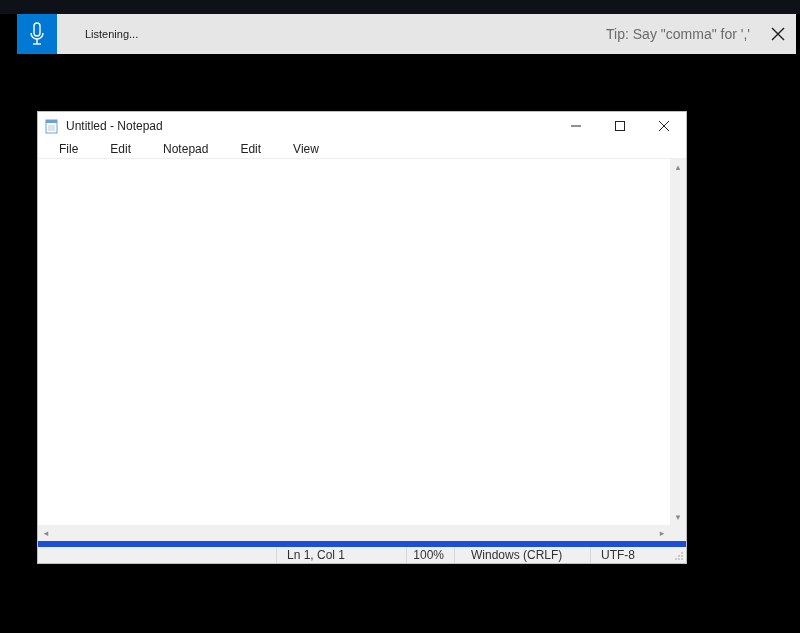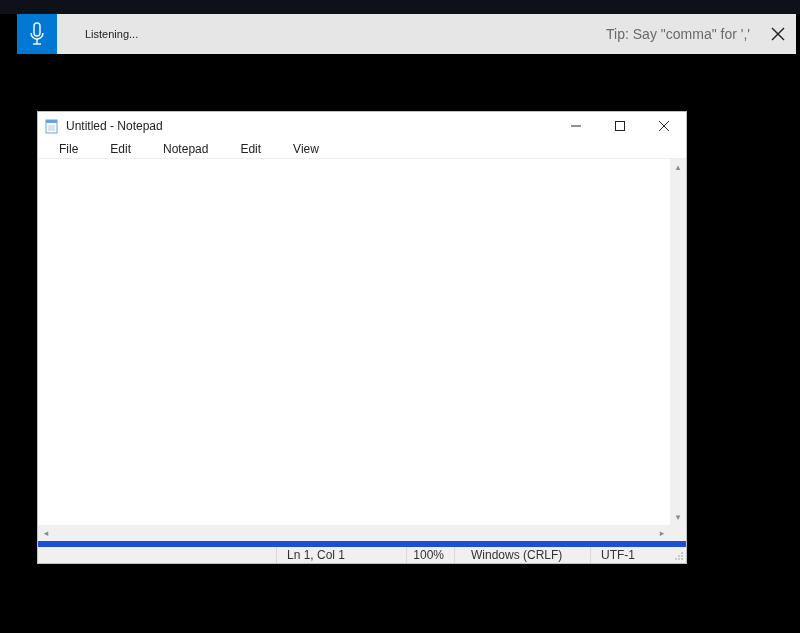--- a/index.html
+++ b/index.html
@@ -239,21 +239,21 @@
       <div class="sb-arrow">▸</div>
     </div>
     <div class="scroll-corner"></div>
   </div>
 
   <div class="status-bar">
     <div class="sb-cell sb-flex"></div>
     <div class="sb-cell sb-ln">Ln 1, Col 1</div>
     <div class="sb-cell sb-zoom">100%</div>
     <div class="sb-cell sb-eol">Windows (CRLF)</div>
-    <div class="sb-cell sb-enc">UTF-1</div>
+    <div class="sb-cell sb-enc">UTF-8</div>
     <div class="sb-grip">
       <svg width="12" height="22" viewBox="0 0 12 22" style="position:absolute;right:1px;bottom:1px;">
         <circle cx="9" cy="19" r="0.8" fill="#999"></circle>
         <circle cx="6" cy="19" r="0.8" fill="#999"></circle>
         <circle cx="9" cy="16" r="0.8" fill="#999"></circle>
         <circle cx="3" cy="19" r="0.8" fill="#999"></circle>
         <circle cx="6" cy="16" r="0.8" fill="#999"></circle>
         <circle cx="9" cy="13" r="0.8" fill="#999"></circle>
       </svg>
     </div>

